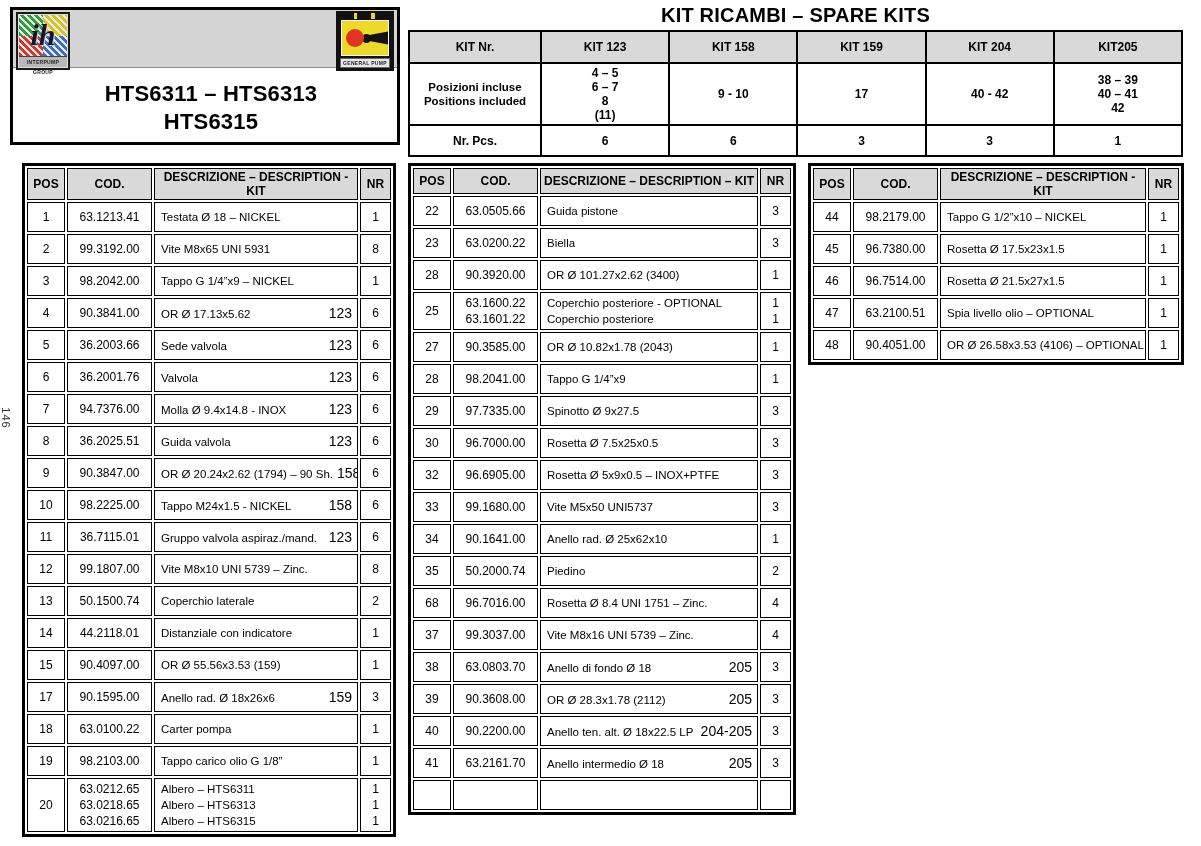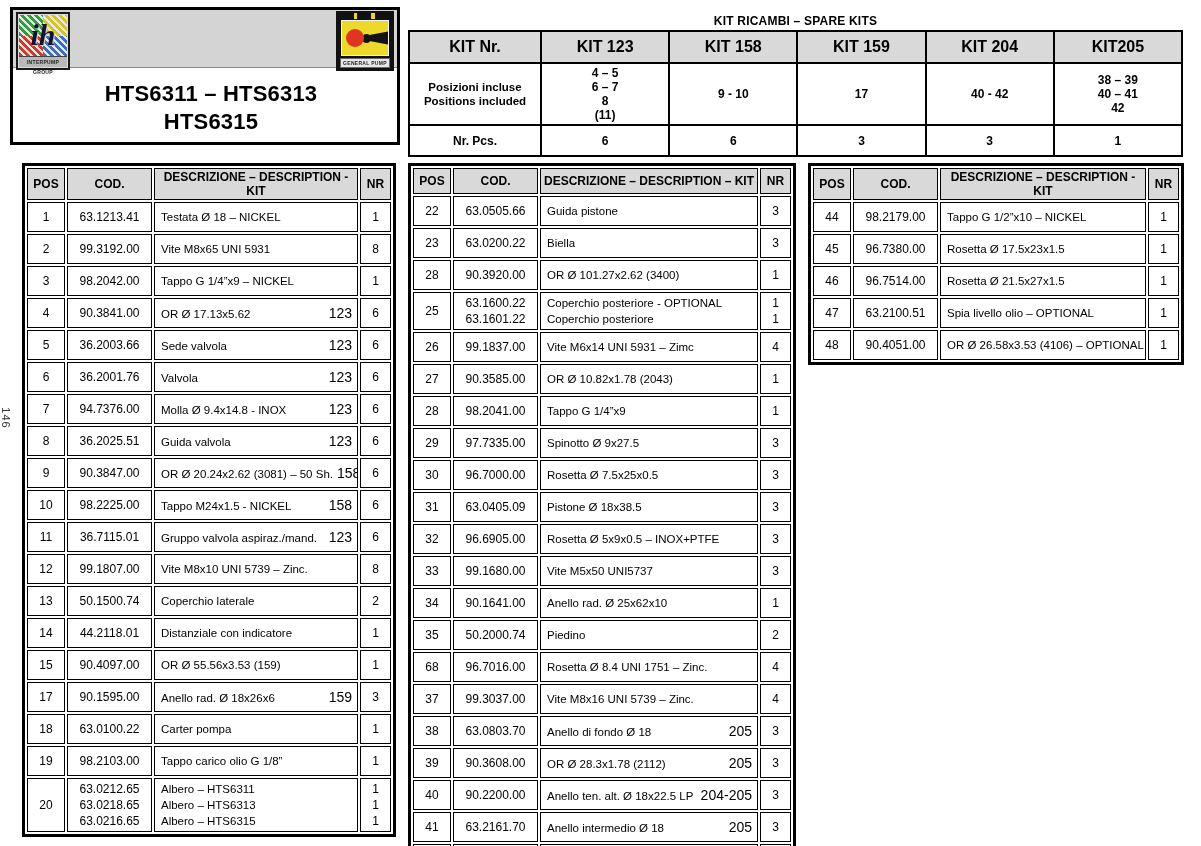--- a/index.html
+++ b/index.html
@@ -28,24 +28,24 @@
             background:linear-gradient(90deg,#111 0 30%,#e7d62c 30% 36%,#111 36% 62%,#e7d62c 62% 68%,#111 68% 100%); }
   .gp-art { position:absolute; left:3px; right:3px; top:7px; bottom:13px; background:#ecd92b; border:1px solid #f4f4f4; overflow:hidden; }
   .gp-dot { position:absolute; left:4px; top:50%; margin-top:-9px; width:18px; height:18px; border-radius:50%; background:#e03522; }
   .gp-wedge { position:absolute; left:22px; top:50%; margin-top:-8px; right:-1px; height:16px; background:#131313;
               clip-path:polygon(0 38%, 100% 8%, 100% 92%, 0 62%); }
   .gp-cap { position:absolute; left:20px; top:50%; margin-top:-4px; width:9px; height:9px; border-radius:50%; background:#131313; }
   .gp-label { position:absolute; left:2px; right:2px; bottom:1px; height:10px; background:#e8e8e8; border:1px solid #666;
               font-size:5px; font-weight:bold; color:#222; text-align:center; line-height:9px; letter-spacing:0.3px; box-sizing:border-box; }
 
   
-  .kit-title { position:absolute; left:408px; top:14px; width:775px; text-align:center; font-weight:bold; font-size:12px; letter-spacing:0.2px; }
+  .kit-title { position:absolute; left:408px; top:4px; width:775px; text-align:center; font-weight:bold; font-size:20px; letter-spacing:0.2px; }
   .kit-table { position:absolute; left:408px; top:30px; width:775px; border-collapse:collapse; table-layout:fixed; }
   .kit-table th, .kit-table td { border:2px solid #000; text-align:center; font-weight:bold; vertical-align:middle; padding:2px; }
-  .kit-table th { background:#d9d9d9; font-size:16px; height:26px; }
+  .kit-table th { background:#d9d9d9; font-size:12px; height:26px; }
   .kit-table th:first-child, .kit-table td:first-child { width:126px; }
   .kit-positions td { font-size:12px; line-height:14px; white-space:pre-line; height:52px; }
   .kit-positions td:first-child { font-size:11.5px; }
   .kit-pcs td { font-size:12px; height:25px; }
 
   
   .parts-table { position:absolute; border:3px solid #000; border-collapse:separate; border-spacing:2px; background:#fff; table-layout:fixed; }
   #pt0 { left:22px;  top:163px; width:374px; }
   #pt1 { left:408px; top:163px; width:388px; }
   #pt2 { left:808px; top:163px; width:376px; }
@@ -283,21 +283,21 @@
         </tr>
         <tr>
           <td class="pos-cell">
             <div class="cell-line">9</div>
           </td>
           <td class="cod-cell">
             <div class="cell-line">90.3847.00</div>
           </td>
           <td class="desc-cell">
             <div class="desc-line">
-              <span class="desc-text">OR Ø 20.24x2.62 (3081) – 50 Sh.</span>
+              <span class="desc-text">OR Ø 20.24x2.62 (1794) – 90 Sh.</span>
               <span class="kit-ref">158</span>
             </div>
           </td>
           <td class="nr-cell">
             <div class="cell-line">6</div>
           </td>
         </tr>
         <tr>
           <td class="pos-cell">
             <div class="cell-line">10</div>
@@ -553,36 +553,20 @@
               <span class="desc-text">Coperchio posteriore</span>
             </div>
           </td>
           <td class="nr-cell">
             <div class="cell-line">1</div>
             <div class="cell-line">1</div>
           </td>
         </tr>
         <tr>
           <td class="pos-cell">
-            <div class="cell-line">26</div>
-          </td>
-          <td class="cod-cell">
-            <div class="cell-line">99.1837.00</div>
-          </td>
-          <td class="desc-cell">
-            <div class="desc-line">
-              <span class="desc-text">Vite M6x14 UNI 5931 – Zimc</span>
-            </div>
-          </td>
-          <td class="nr-cell">
-            <div class="cell-line">4</div>
-          </td>
-        </tr>
-        <tr>
-          <td class="pos-cell">
             <div class="cell-line">27</div>
           </td>
           <td class="cod-cell">
             <div class="cell-line">90.3585.00</div>
           </td>
           <td class="desc-cell">
             <div class="desc-line">
               <span class="desc-text">OR Ø 10.82x1.78 (2043)</span>
             </div>
           </td>
@@ -625,36 +609,20 @@
         <tr>
           <td class="pos-cell">
             <div class="cell-line">30</div>
           </td>
           <td class="cod-cell">
             <div class="cell-line">96.7000.00</div>
           </td>
           <td class="desc-cell">
             <div class="desc-line">
               <span class="desc-text">Rosetta Ø 7.5x25x0.5</span>
-            </div>
-          </td>
-          <td class="nr-cell">
-            <div class="cell-line">3</div>
-          </td>
-        </tr>
-        <tr>
-          <td class="pos-cell">
-            <div class="cell-line">31</div>
-          </td>
-          <td class="cod-cell">
-            <div class="cell-line">63.0405.09</div>
-          </td>
-          <td class="desc-cell">
-            <div class="desc-line">
-              <span class="desc-text">Pistone Ø 18x38.5</span>
             </div>
           </td>
           <td class="nr-cell">
             <div class="cell-line">3</div>
           </td>
         </tr>
         <tr>
           <td class="pos-cell">
             <div class="cell-line">32</div>
           </td>

